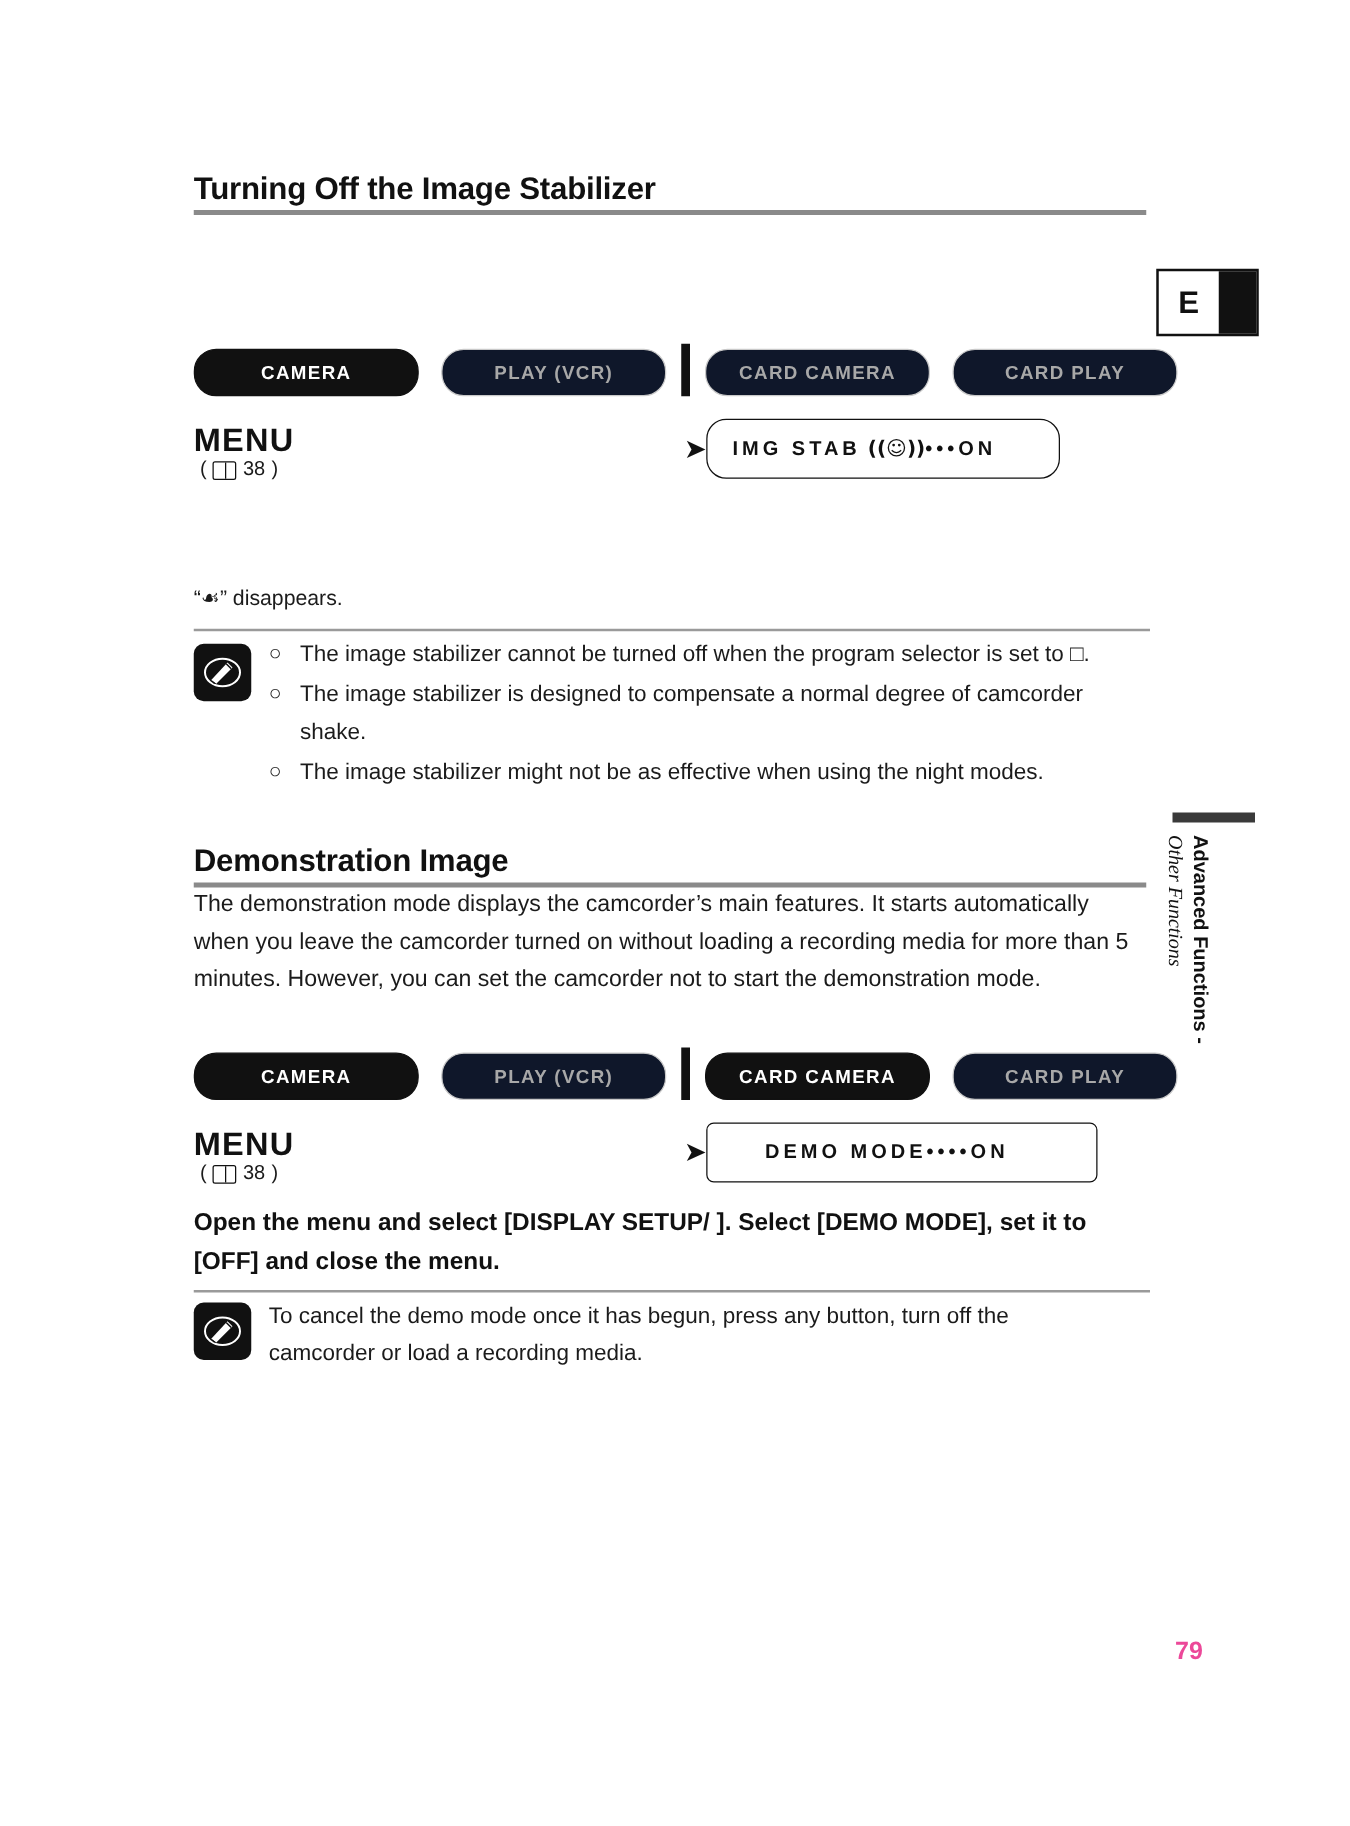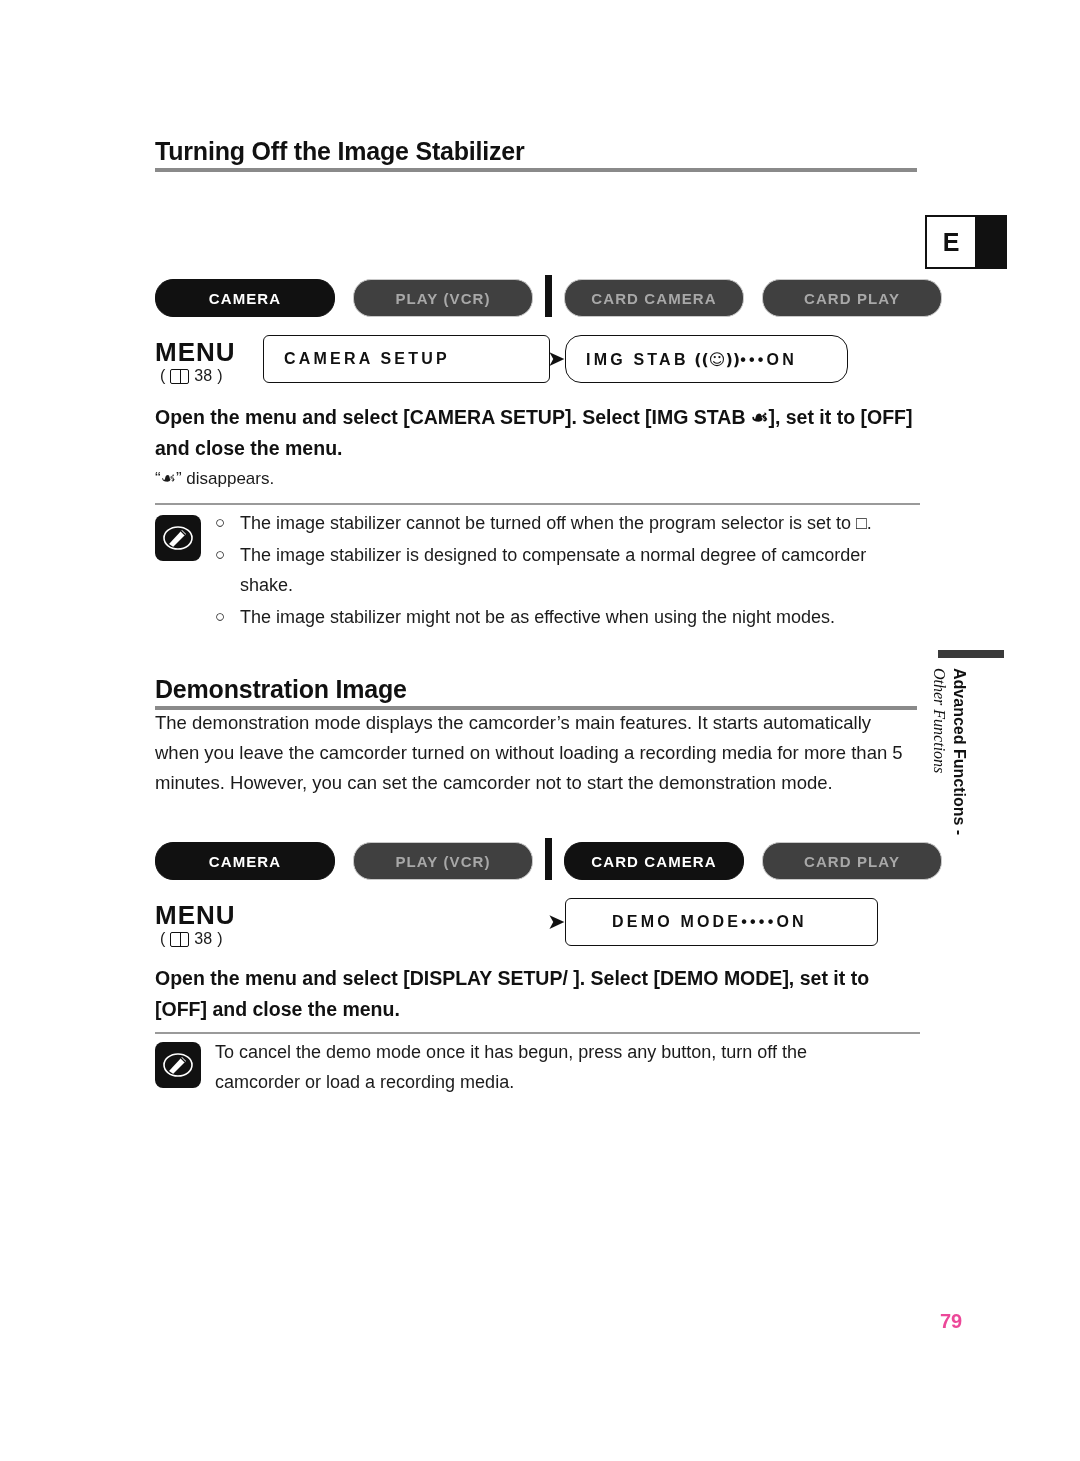--- a/index.html
+++ b/index.html
@@ -60,21 +60,21 @@
     font-size: 15px;
     font-weight: bold;
     letter-spacing: 1.1px;
   }
   .mode-btn.on {
     background: #111111;
     color: #ffffff;
     border: 1px solid #111111;
   }
   .mode-btn.off {
-    background: #404040;
+    background: #0f172a;
     color: #a8a8a8;
     border: 1.5px solid #c9c9c9;
   }
   .mode-sep {
     width: 7px;
     height: 42px;
     background: #111111;
     margin: 0 12px;
   }
 
@@ -258,33 +258,29 @@
   </div>
 
   <div class="menu-label" style="left:155px; top:317px;">MENU</div>
   <div class="menu-ref" style="left:160px; top:347px;">
     <span>(</span>
     <span class="book-icon"></span>
     <span>38</span>
     <span>)</span>
   </div>
 
-  <div class="menu-box" style="left:263px; top:315px; width:287px; height:48px;">
-    <span>CAMERA SETUP</span>
-  </div>
 
   <div class="arrow-glyph" style="left:547px; top:328px;">➤</div>
 
   <div class="menu-box" style="left:565px; top:315px; width:283px; height:48px;border-radius:16px;">
     <span>
       <span>IMG  STAB</span><span class="glyph-hand" style="letter-spacing:0;">&nbsp;((☺))</span><span>•••ON</span>
     </span>
   </div>
 
-  <div class="instruction" style="left:155px; top:382px; width:765px;">Open the menu and select [CAMERA SETUP]. Select [IMG STAB ☙], set it to [OFF] and close the menu.</div>
 
   <div class="note-small" style="left:155px; top:448px;">“☙” disappears.</div>
 
   <div class="note-rule" style="left:155px; top:483px; width:765px;"></div>
 
   <div class="note-icon" style="left:155px; top:495px;">
     <svg width="32" height="32" viewBox="0 0 32 32" aria-hidden="true">
       <ellipse cx="16" cy="16" rx="14" ry="11" fill="none" stroke="#ffffff" stroke-width="1.6"></ellipse>
       <path d="M7 22 L20 8 L24 12 L11 25 Z" fill="#ffffff"></path>
       <path d="M7 22 L9 25 L11 25" fill="#111111"></path>

